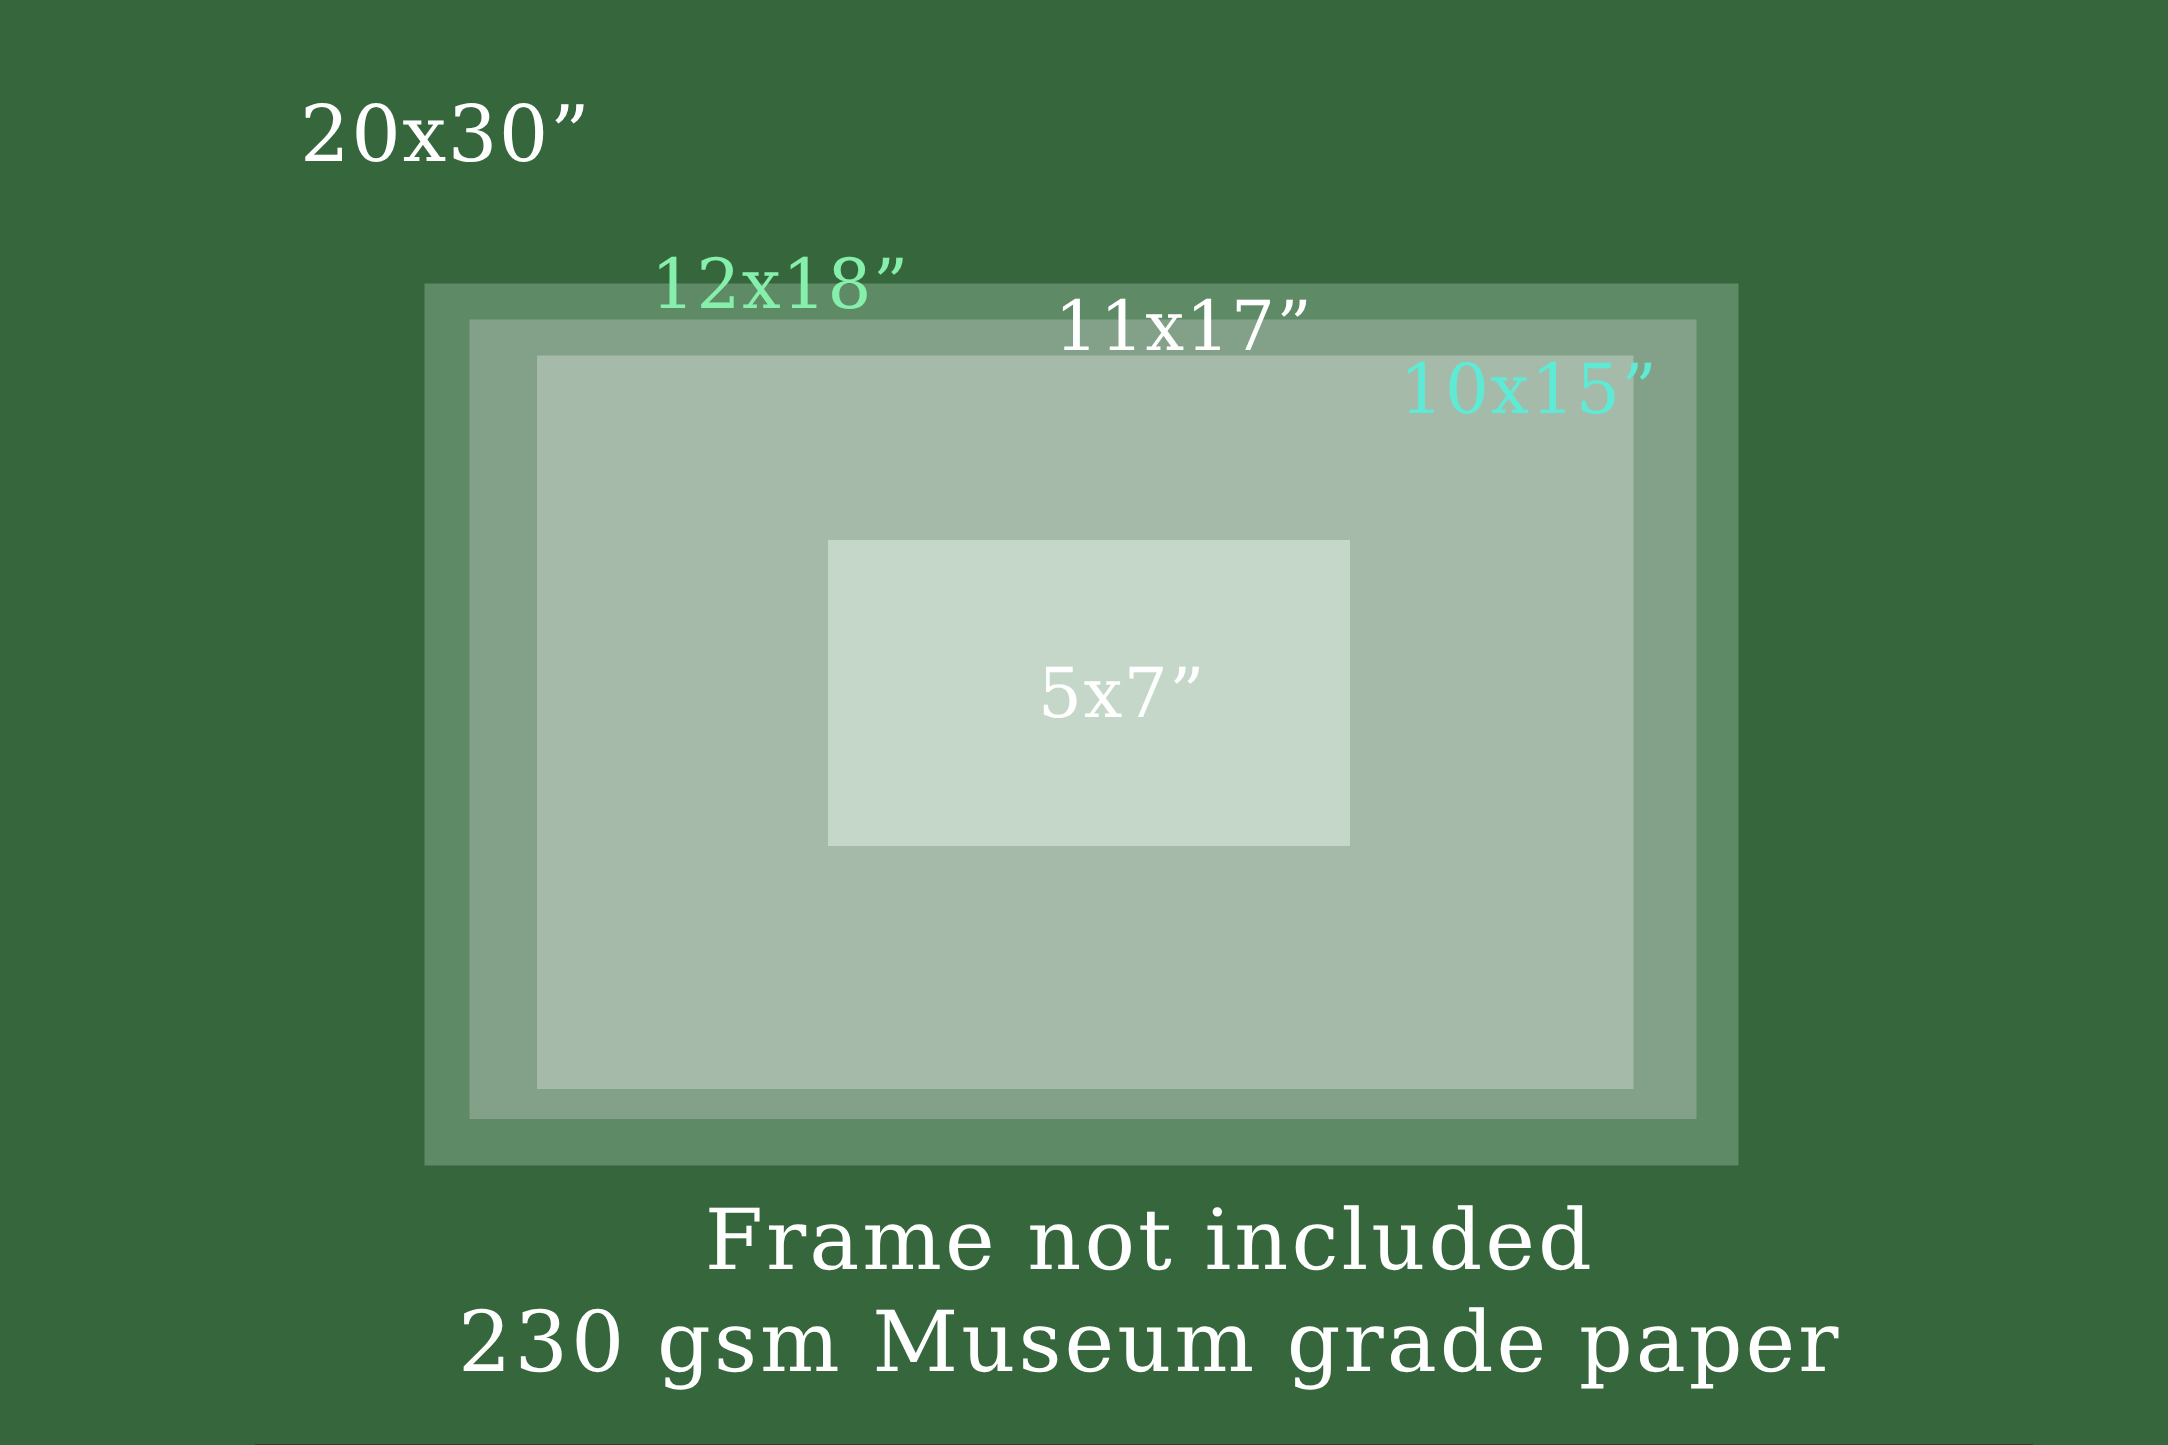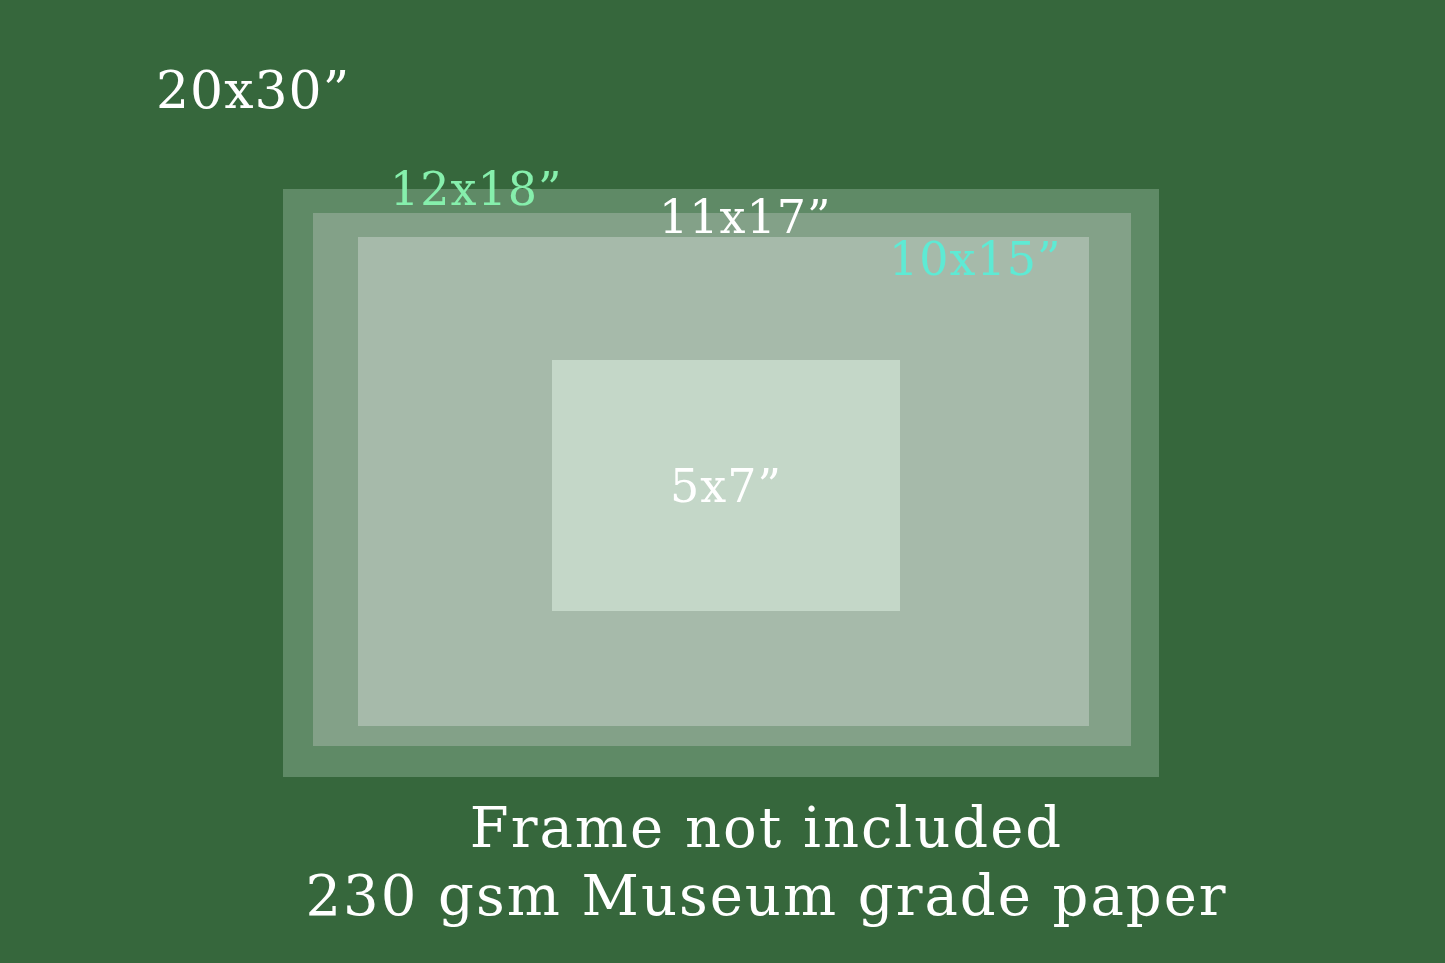--- a/index.html
+++ b/index.html
@@ -14,29 +14,30 @@
     overflow: hidden;
     font-family: "DejaVu Serif", "Liberation Serif", serif;
   }
   .layer {
     position: absolute;
   }
   #rect-12x18 { left: 283px; top: 189px; width: 876px; height: 588px; }
   #rect-11x17 { left: 313px; top: 213px; width: 818px; height: 533px; }
   #rect-10x15 { left: 358px; top: 237px; width: 731px; height: 489px; }
   #rect-5x7 {
-    left: 552px; top: 360px; width: 348px; height: 251px;
+    left: 552px; top: 360px; width: 348px; height: 204px;
     display: flex; align-items: center; justify-content: center;
   }
   .size-label {
     position: absolute;
     font-size: 46px;
     letter-spacing: 1px;
     white-space: nowrap;
     line-height: 1;
+    margin-left: 44px;
   }
   #label-20x30 { left: 156px; top: 64px; font-size: 52px; }
   #label-12x18 { left: 390px; top: 166px; }
   #label-11x17 { left: 659px; top: 194px; }
   #label-10x15 { left: 889px; top: 236px; }
   #label-5x7   { position: static; font-size: 46px; letter-spacing: 1px; line-height: 1; }
   .footer-line {
     position: absolute;
     left: 0;
     width: 100%;

